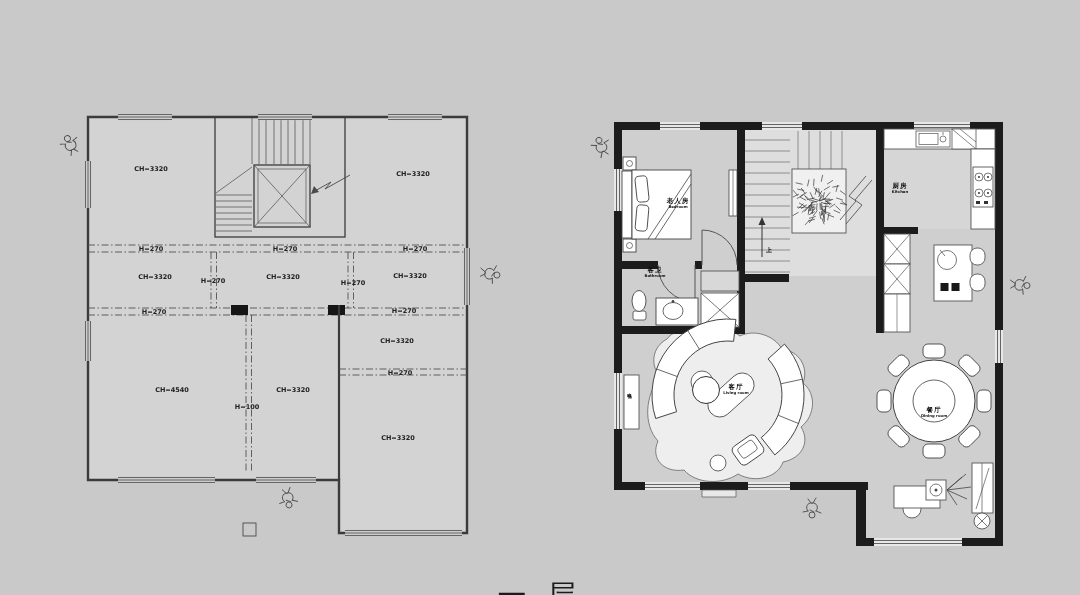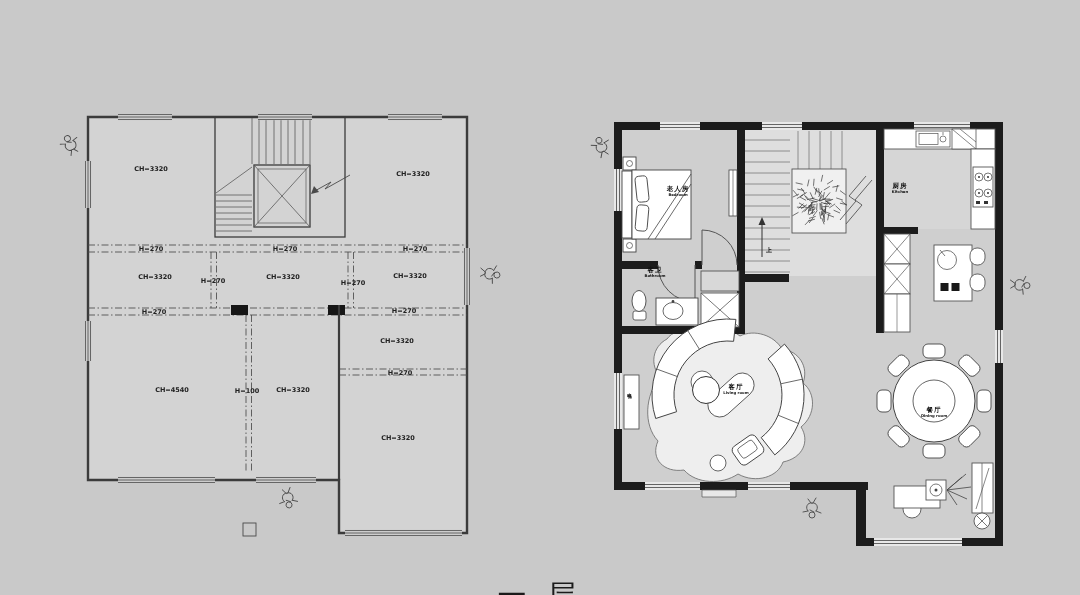--- a/index.html
+++ b/index.html
@@ -380,26 +380,26 @@
       <div class="dim-label" style="left: 155px; top: 234px;">CH=3320</div>
       <div class="dim-label" style="left: 213px; top: 238px;">H=270</div>
       <div class="dim-label" style="left: 283px; top: 234px;">CH=3320</div>
       <div class="dim-label" style="left: 353px; top: 240px;">H=270</div>
       <div class="dim-label" style="left: 410px; top: 233px;">CH=3320</div>
       <div class="dim-label" style="left: 154px; top: 269px;">H=270</div>
       <div class="dim-label" style="left: 404px; top: 268px;">H=270</div>
       <div class="dim-label" style="left: 397px; top: 298px;">CH=3320</div>
       <div class="dim-label" style="left: 400px; top: 330px;">H=270</div>
       <div class="dim-label" style="left: 172px; top: 347px;">CH=4540</div>
-      <div class="dim-label" style="left: 247px; top: 348px;">H=100</div>
+      <div class="dim-label" style="left: 247px; top: 364px;">H=100</div>
       <div class="dim-label" style="left: 293px; top: 347px;">CH=3320</div>
       <div class="dim-label" style="left: 398px; top: 395px;">CH=3320</div>
     </div>
 <div id="right-labels">
-      <div class="room-label" style="left: 678px; top: 149px;">
+      <div class="room-label" style="left: 678px; top: 161px;">
         <span class="cn">老人房</span>
         <span class="en">Bedroom</span>
       </div>
       <div class="room-label" style="left: 655px; top: 230px;">
         <span class="cn">客卫</span>
         <span class="en">Bathroom</span>
       </div>
       <div class="room-label" style="left: 900px; top: 146px;">
         <span class="cn">厨房</span>
         <span class="en">Kitchen</span>

